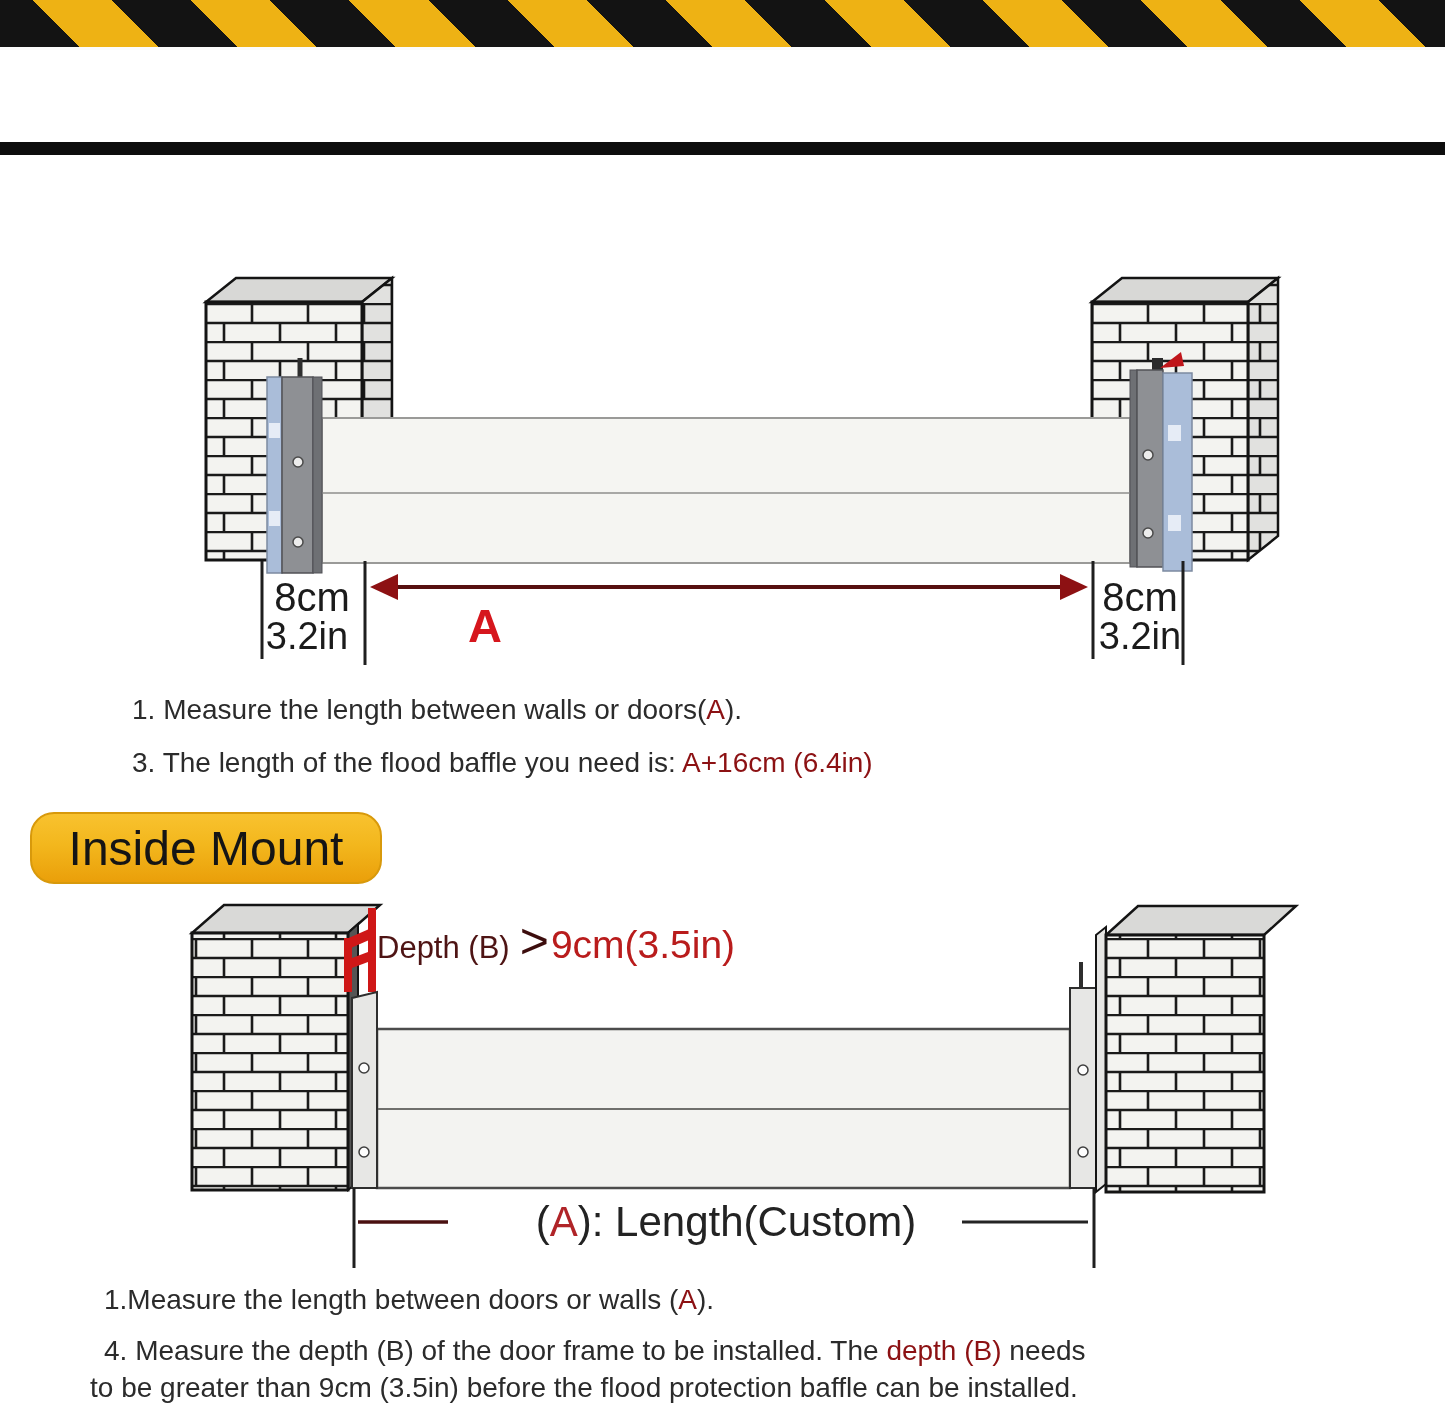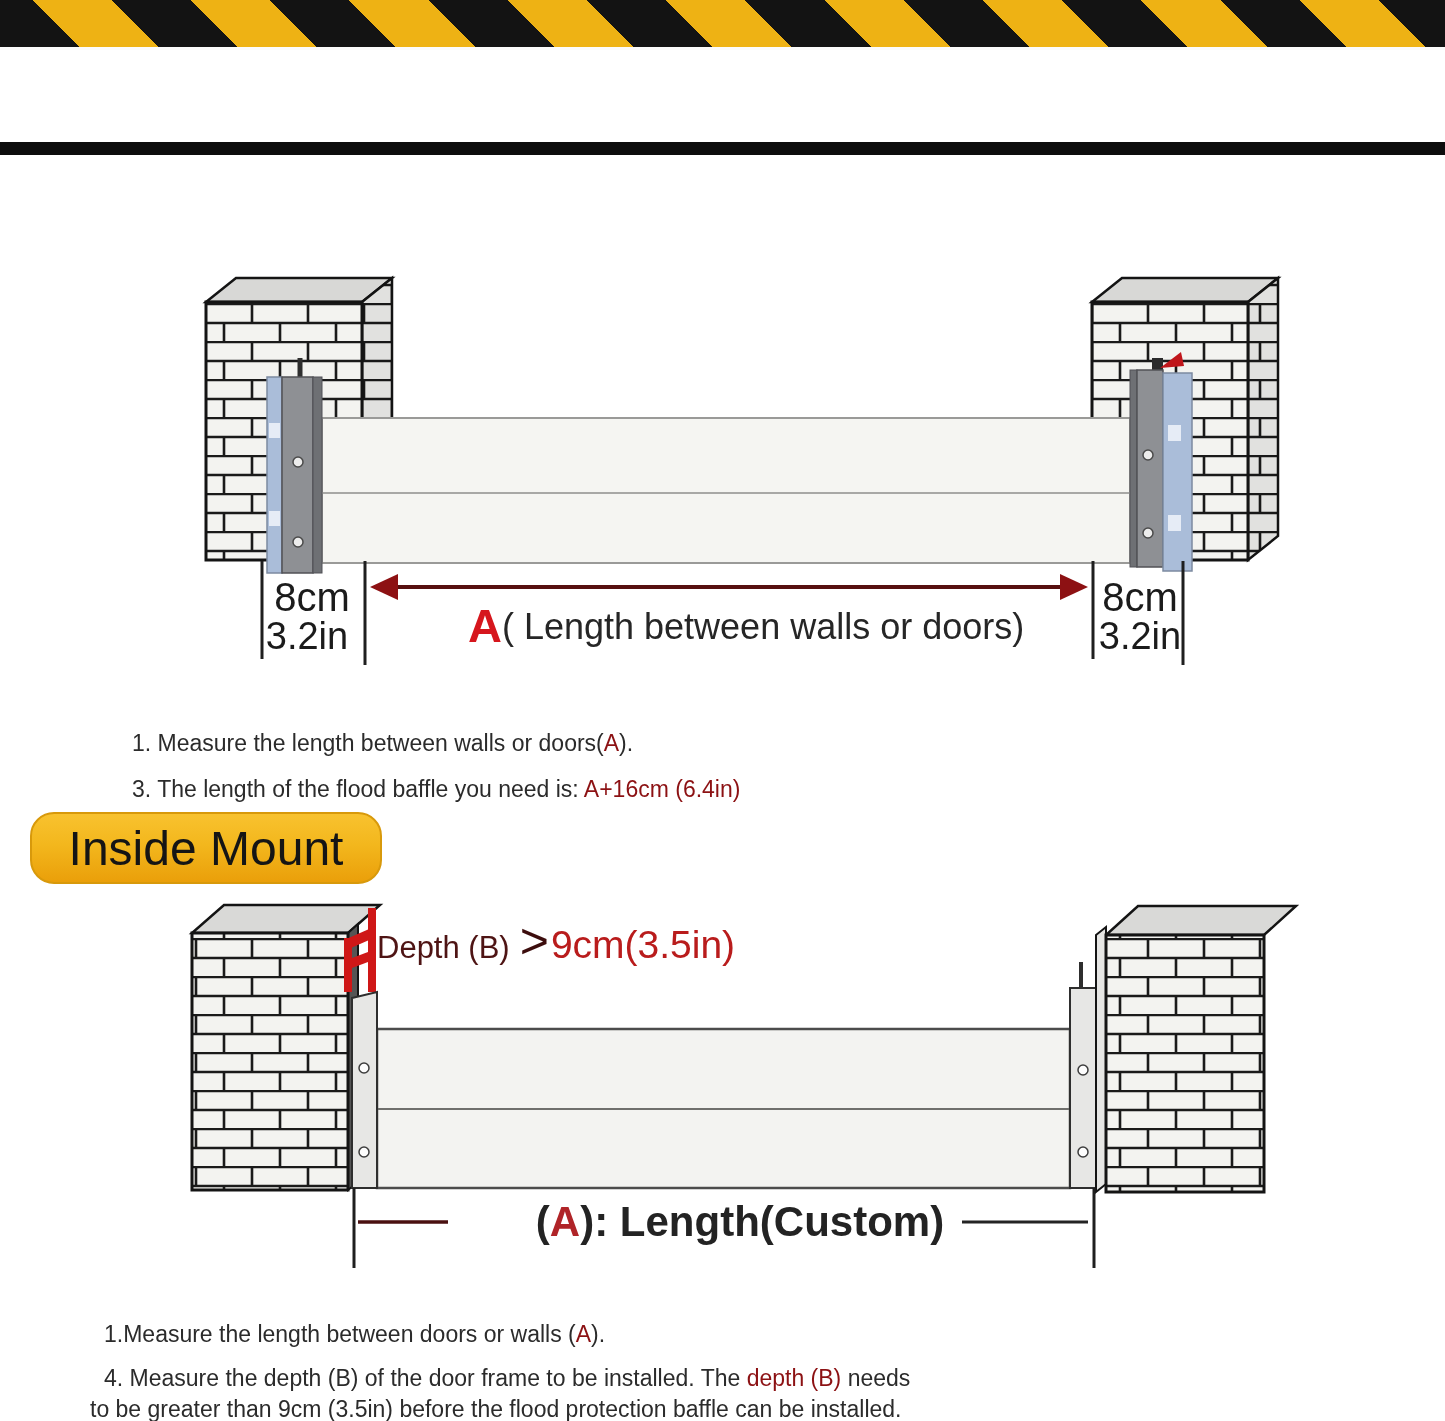--- a/index.html
+++ b/index.html
@@ -58,26 +58,26 @@
   }
   .span-label .big-a{font-size:47px;font-weight:bold;color:var(--bright-red);line-height:1;}
   .span-label .rest{font-size:36px;color:#262626;margin-top:7px;line-height:1;}
   .depth-label{
     position:absolute;left:377px;top:912px;display:flex;align-items:baseline;white-space:nowrap;
   }
   .depth-label .d-name{font-size:31px;color:var(--maroon);margin-right:10px;}
   .depth-label .d-gt{font-size:50px;color:#3c0d0d;margin-right:2px;}
   .depth-label .d-val{font-size:39px;color:#b91c1c;}
   .length-label{
-    position:absolute;left:370px;top:1198px;width:740px;display:flex;justify-content:center;
-    font-size:42px;color:#232323;white-space:nowrap;font-weight:bold;
+    position:absolute;left:356px;top:1198px;width:740px;display:flex;justify-content:center;
+    font-size:42px;color:#232323;white-space:nowrap;
   }
   .length-label .red-a{color:#b02428;}
   
-  .steps{position:absolute;font-size:23px;color:var(--ink);white-space:nowrap;margin-top:37px;}
+  .steps{position:absolute;font-size:28px;color:var(--ink);white-space:nowrap;}
   .steps-outside{left:132px;top:690px;line-height:1.4;}
   .steps-inside{left:90px;top:1282px;line-height:1.32;}
   .step-line{display:block;}
   .gap-line{margin-top:14px;}
   .indent{margin-left:14px;}
   .red{color:var(--accent-red);}
 </style>
 </head>
 <body>
 
@@ -149,21 +149,20 @@
       </g>
     </g>
   </svg>
 
   <div class="dim out-8cm-left">8cm</div>
   <div class="dim out-32in-left">3.2in</div>
   <div class="dim out-8cm-right">8cm</div>
   <div class="dim out-32in-right">3.2in</div>
   <div class="span-label">
     <span class="big-a">A</span>
-      <span class="rest">( Length between walls or doors)</span>
   </div>
 
   <div class="steps steps-outside">
     <span class="step-line"><span>1. Measure the length between walls or doors(</span><span class="red">A</span><span>).</span></span>
     <span class="step-line gap-line"><span>3. The length of the flood baffle you need is: </span><span class="red">A+16cm (6.4in)</span></span>
   </div>
 
   <div class="badge badge-inside">Inside Mount</div>
 
   <svg class="svg-inside" width="1445" height="372" viewBox="0 0 1445 372">

